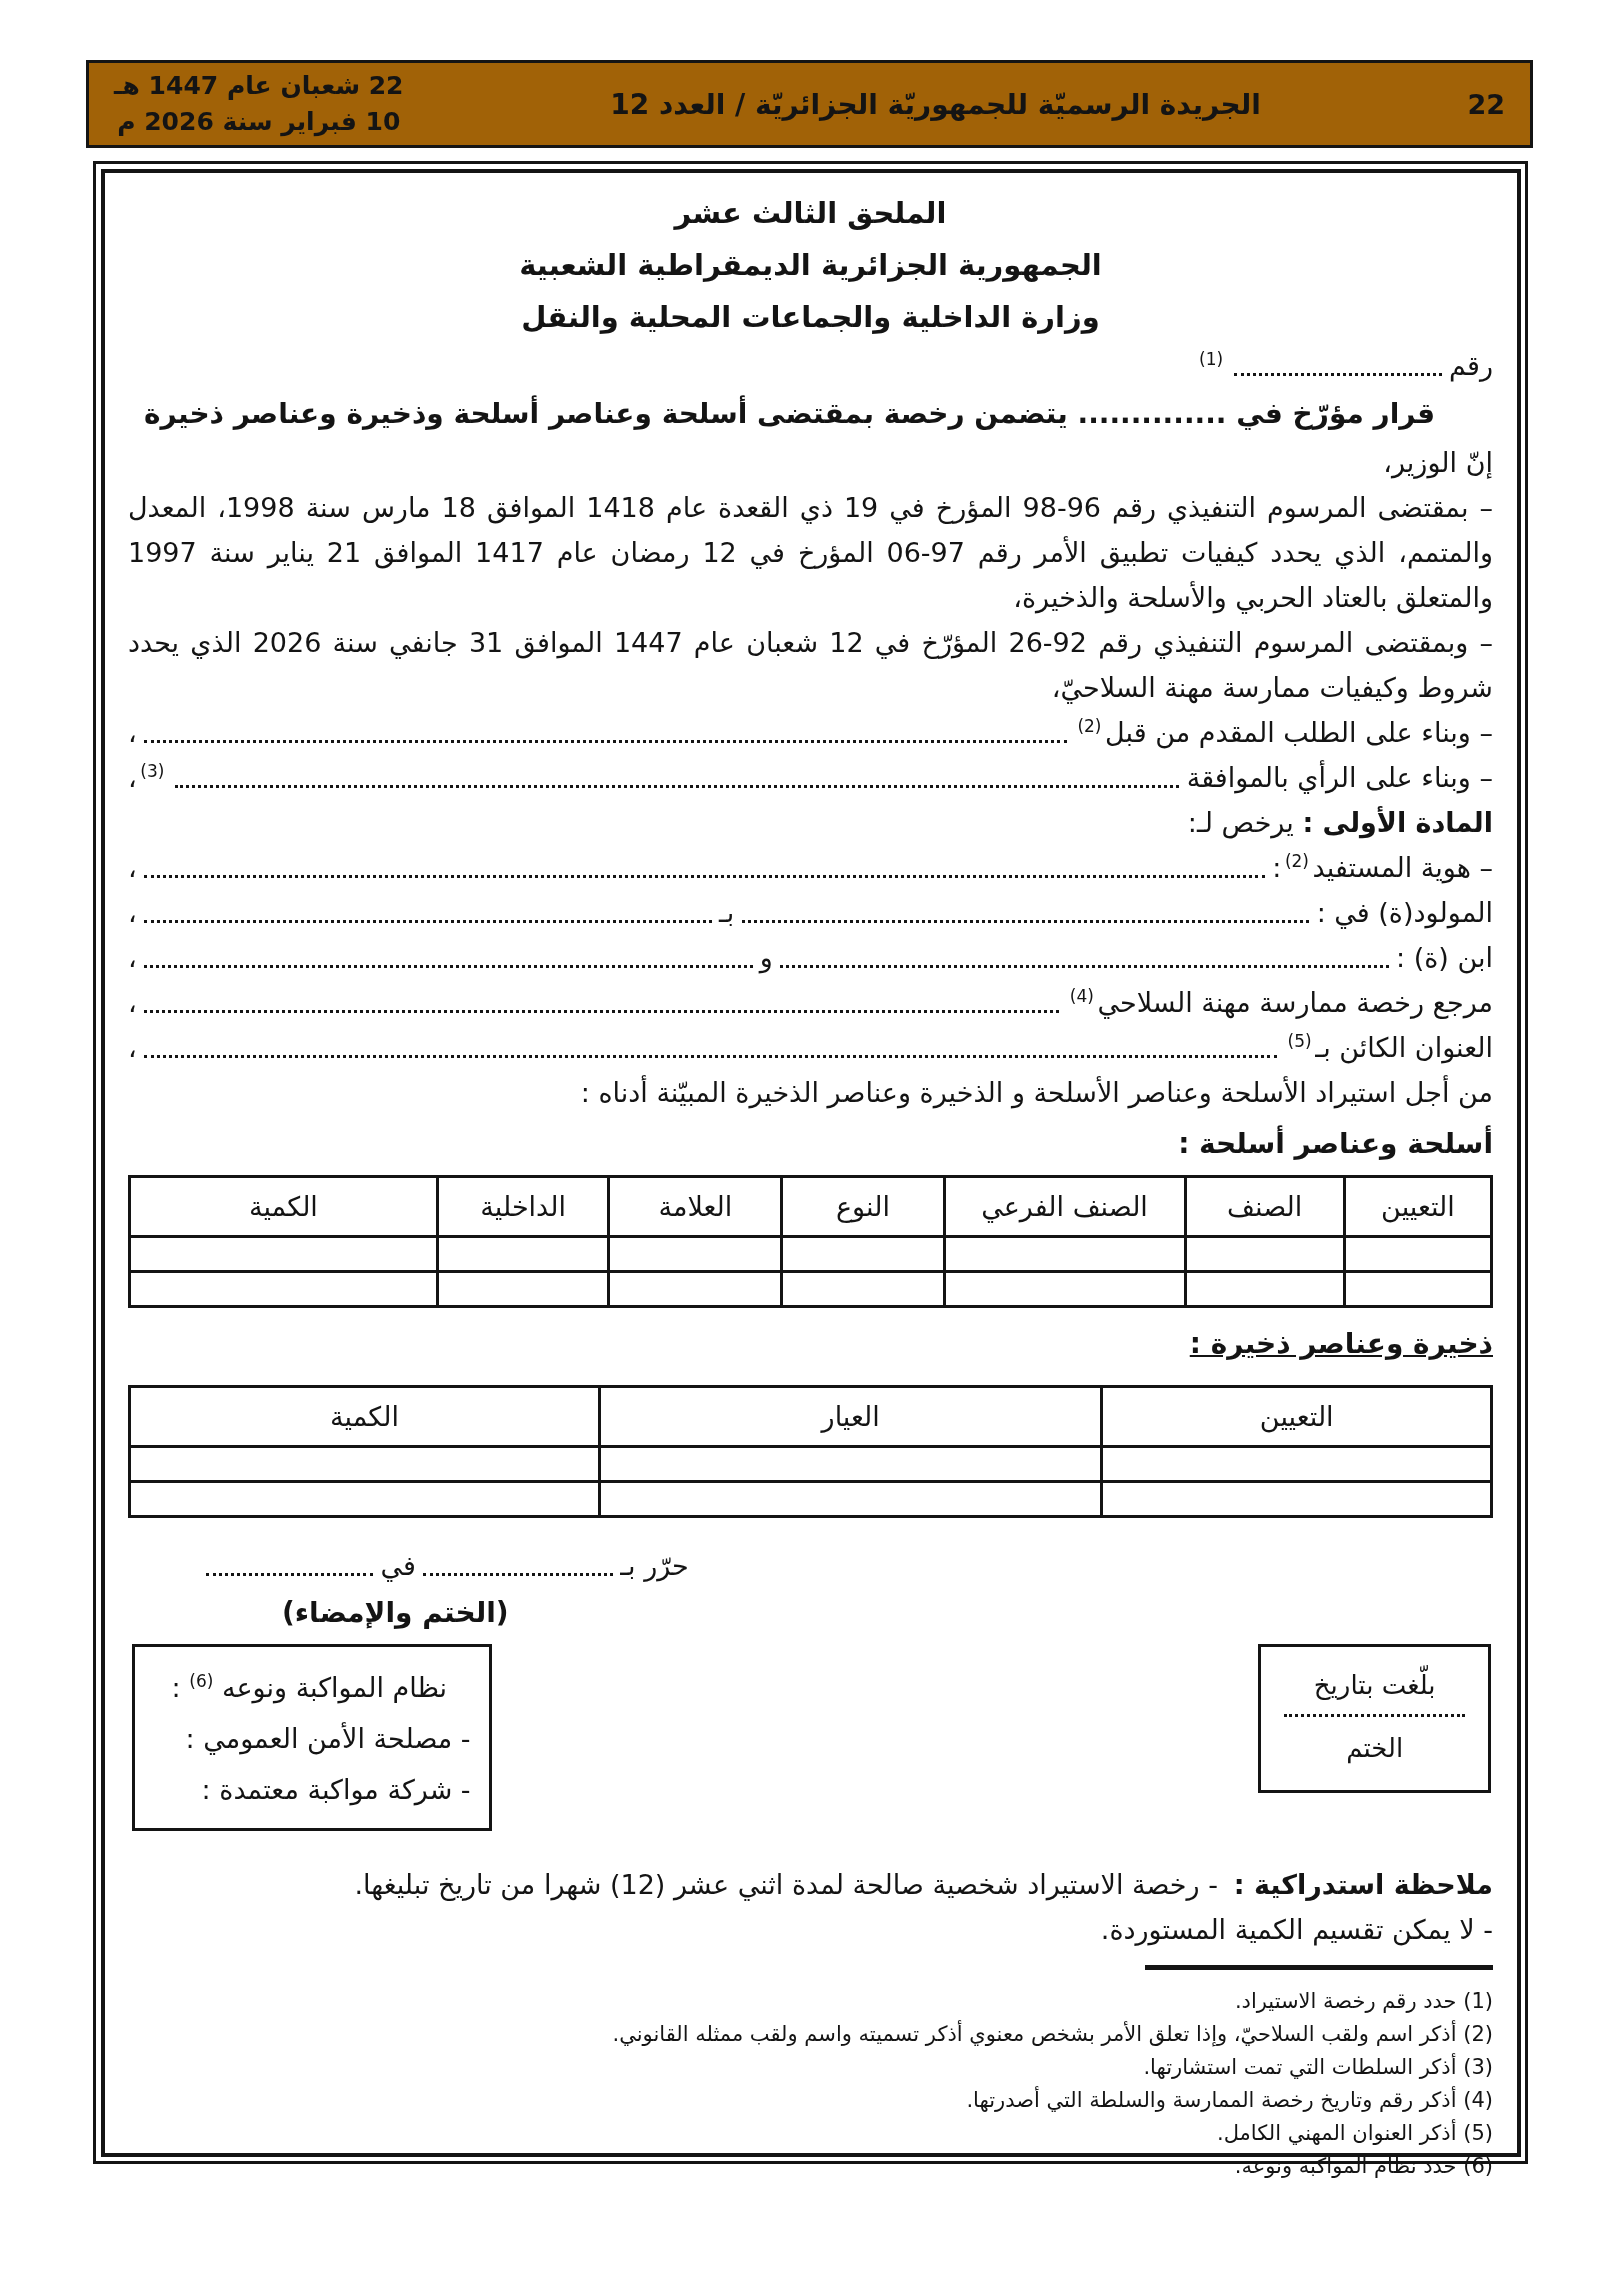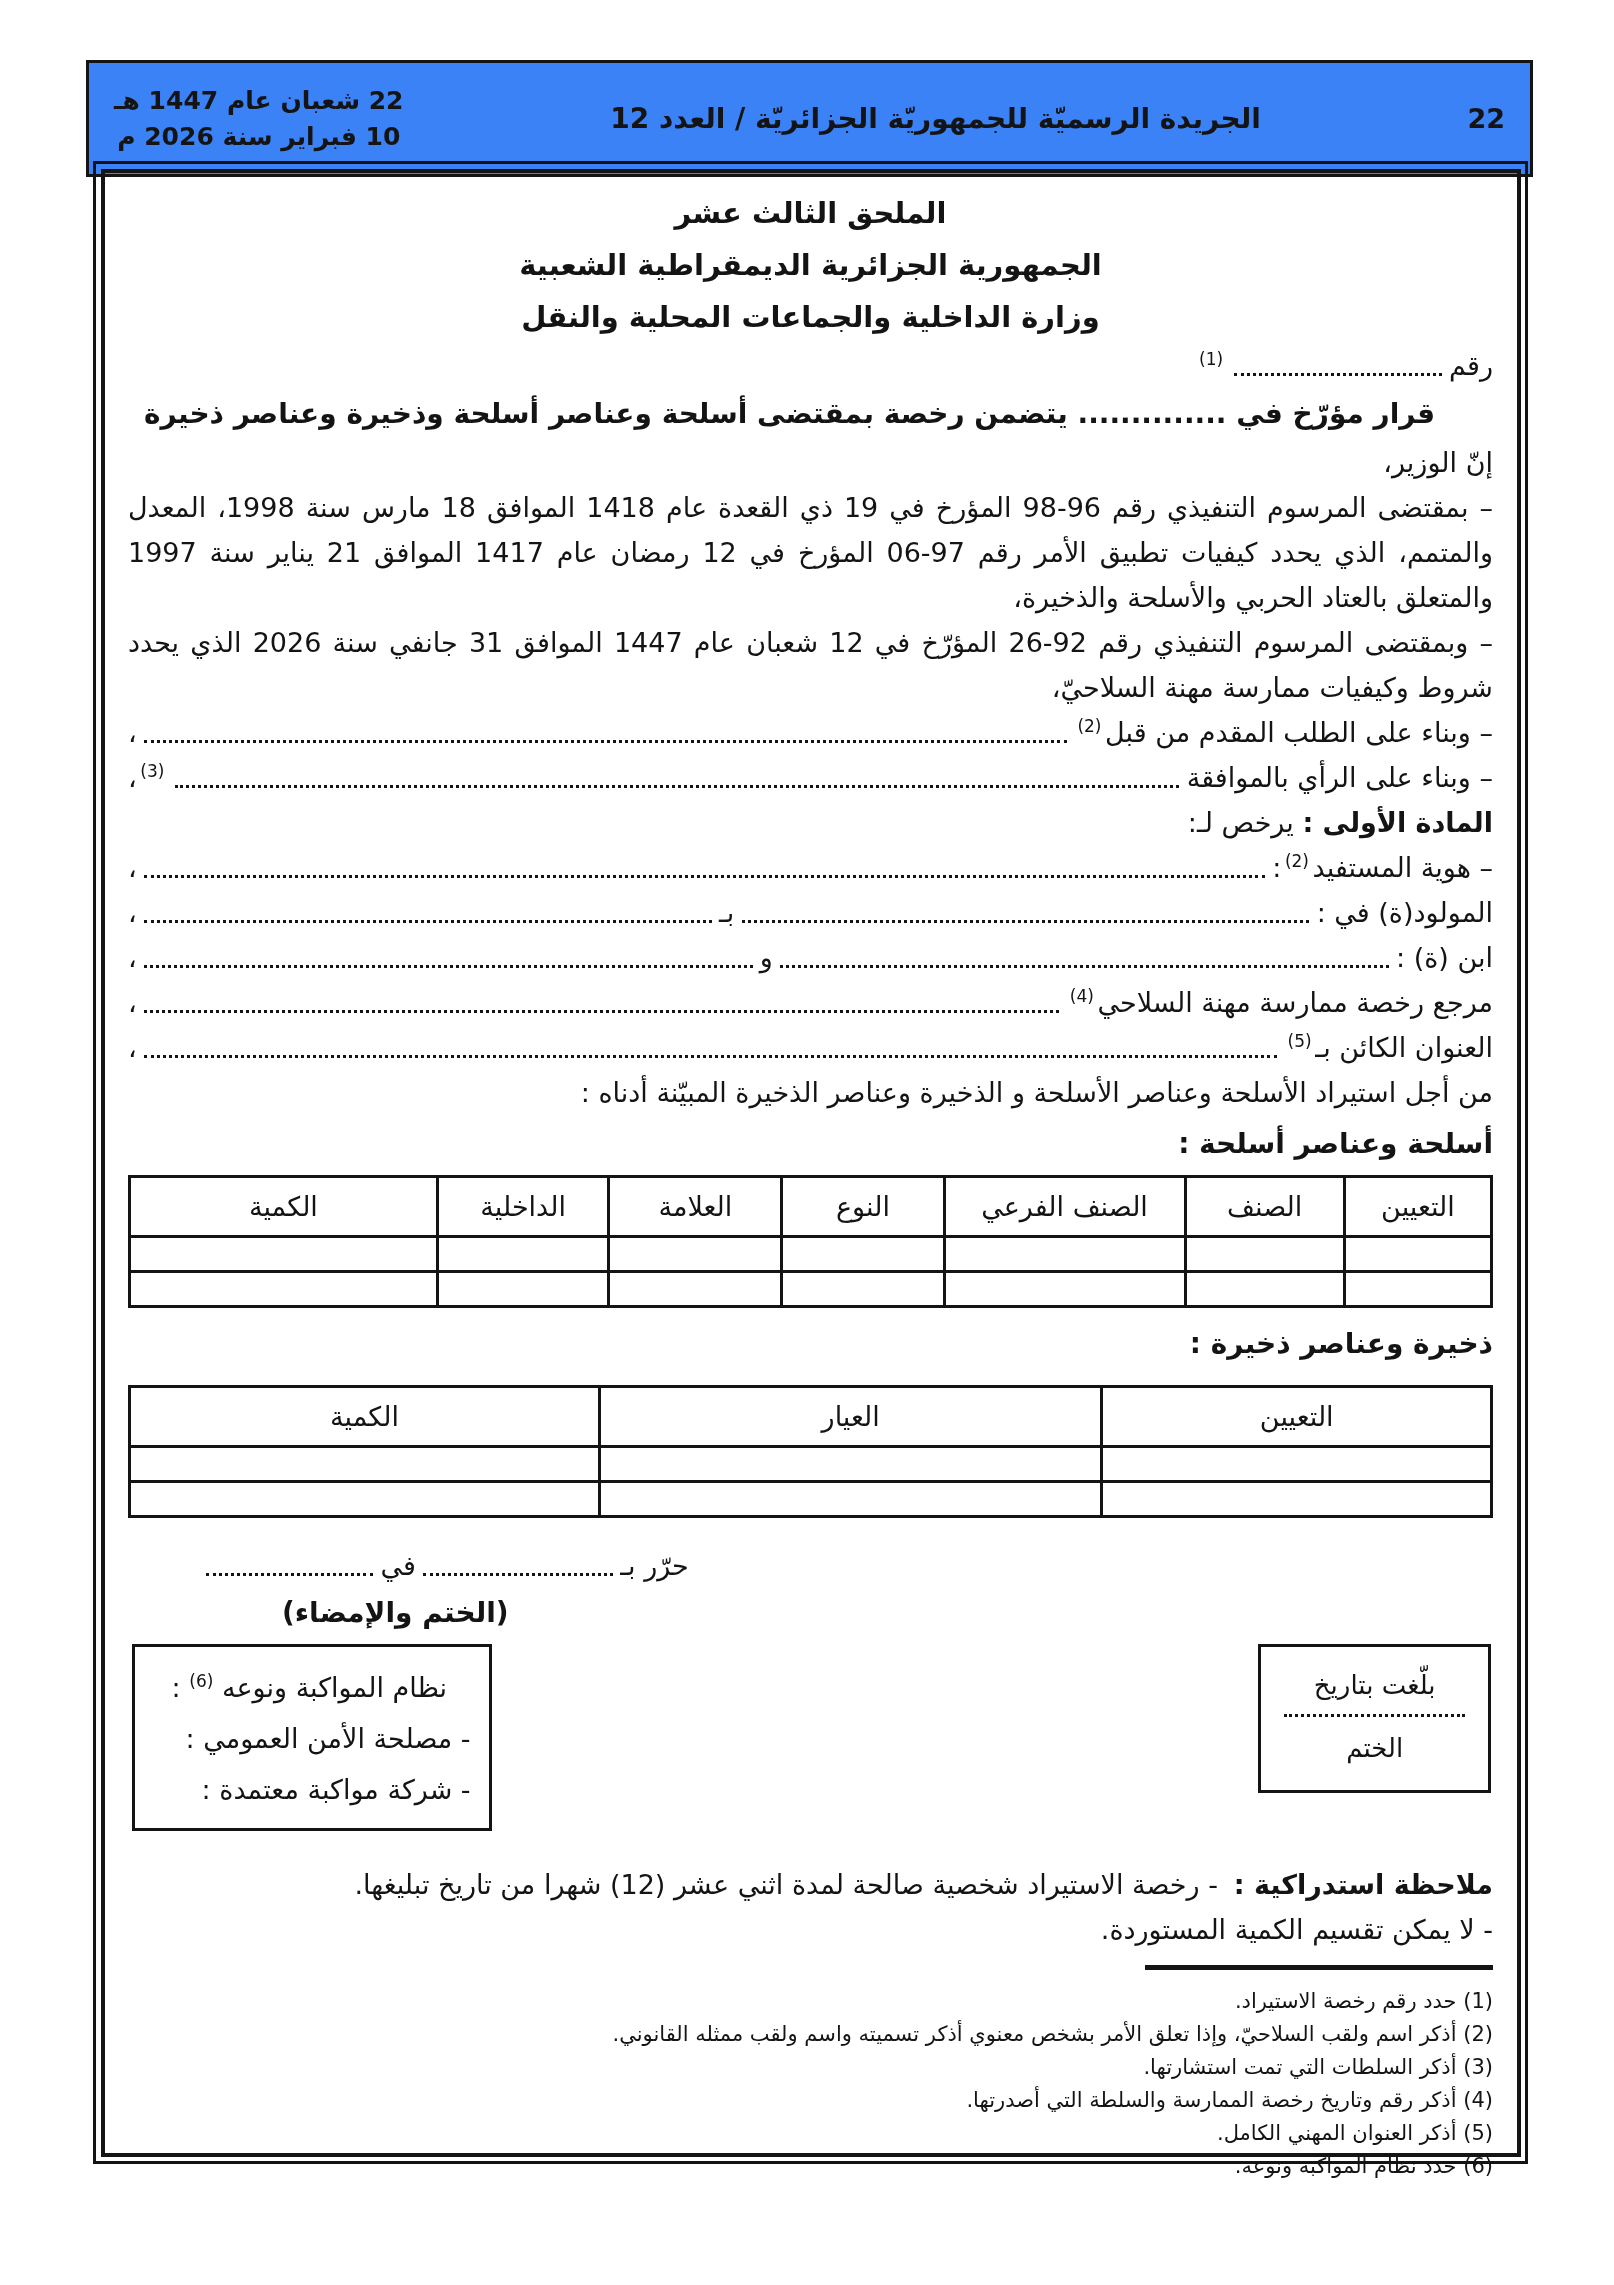--- a/index.html
+++ b/index.html
@@ -1,21 +1,21 @@
 <!DOCTYPE html>
 <html lang="ar" dir="rtl" style="font-size:14.5px"><head>
 <meta charset="utf-8">
 <style>
   * { box-sizing: border-box; margin: 0; padding: 0; }
   body { width: 1615px; height: 2285px; background: #ffffff; font-family: "DejaVu Sans", sans-serif; color: #141414; }
   .page { position: relative; width: 1615px; height: 2285px; background: #fff; overflow: hidden; }
 
   
-  .header-bar { position: absolute; left: 86px; top: 60px; width: 1447px; height: 117px;
-    background: #3b82f6; border: 3.6px solid #141414; display: flex; align-items: center;
+  .header-bar { position: absolute; left: 86px; top: 60px; width: 1447px; height: 88px;
+    background: #a16207; border: 3.6px solid #141414; display: flex; align-items: center;
     justify-content: space-between; padding: 0 25px; direction: ltr; }
   .dates { direction: rtl; text-align: center; font-weight: bold; font-size: 25px; line-height: 36px; }
   .jtitle { direction: rtl; font-weight: bold; font-size: 28px; }
   .pagenum { font-weight: bold; font-size: 27px; }
 
   
   .frame-outer { position: absolute; left: 93px; top: 161px; width: 1435px; height: 2003px;
     border: 3.6px solid #141414; }
   .frame-inner { position: absolute; inset: 4.5px; border: 4.5px solid #141414; padding: 14.5px 23.5px 0;
     direction: rtl; font-size: 27px; }
@@ -181,21 +181,21 @@
               <td></td>
               <td></td>
               <td></td>
               <td></td>
               <td></td>
               <td></td>
             </tr>
       </tbody>
         </table>
 
-      <div class="sec-title" style="margin-top:12.7px;">ذخيرة وعناصر ذخيرة :</div>
+      <div class="sec-title" style="margin-top:12.7px;text-decoration:underline;">ذخيرة وعناصر ذخيرة :</div>
 
       <table class="tbl tbl2">
         <tbody>
             <tr>
           <th style="width:28.6%">التعيين</th>
           <th style="width:36.9%">العيار</th>
           <th style="width:34.5%">الكمية</th>
         </tr>
         <tr>
               <td></td>

